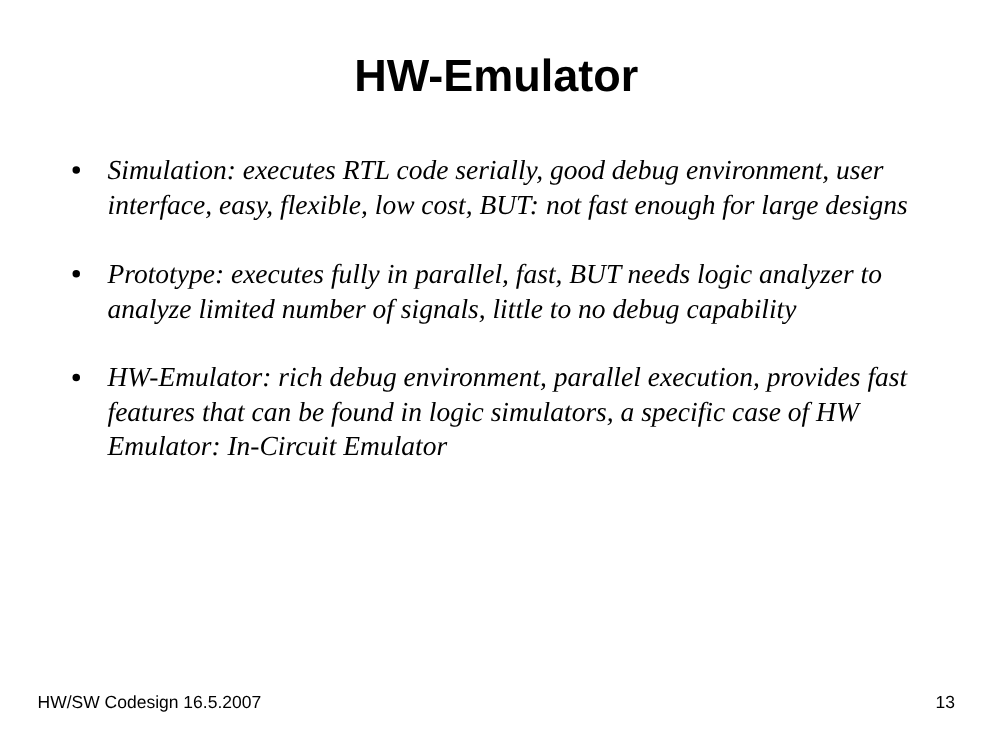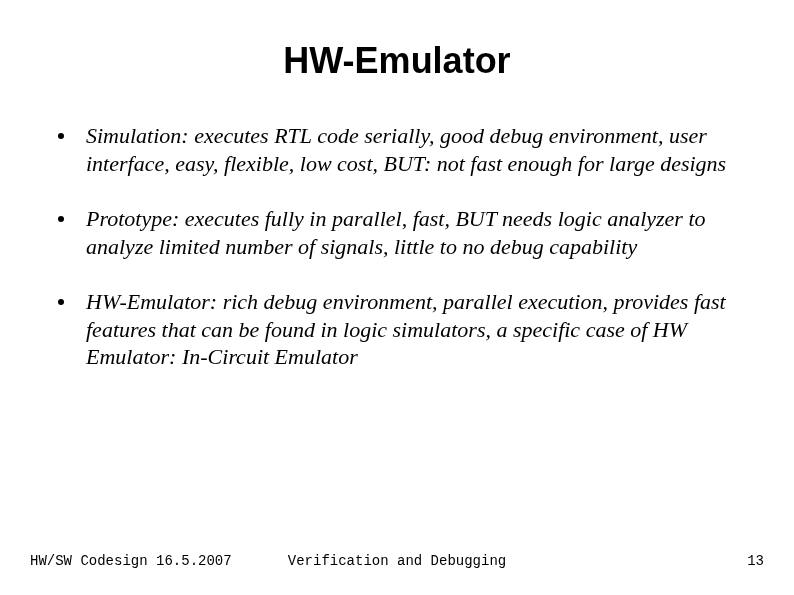--- a/index.html
+++ b/index.html
@@ -48,21 +48,21 @@
   }
   .footer {
     position: absolute;
     bottom: 26px;
     left: 30px;
     right: 30px;
     display: flex;
     justify-content: space-between;
     align-items: center;
     font-size: 14px;
-    font-family: Liberation Mono, monospace;
+    font-family: Liberation Sans, sans-serif;
   }
   .footer-left {
     text-align: left;
   }
   .footer-center {
     position: absolute;
     left: 50%;
     transform: translateX(-50%);
     text-align: center;
   }
@@ -85,15 +85,14 @@
     <div class="bullet-text">Prototype: executes fully in parallel, fast, BUT needs logic analyzer to analyze limited number of signals, little to no debug capability</div>
   </div>
   <div class="bullet-item">
     <div class="bullet"></div>
     <div class="bullet-text">HW-Emulator: rich debug environment, parallel execution, provides fast features that can be found in logic simulators, a specific case of HW Emulator: In-Circuit Emulator</div>
   </div>
 </div>
 
 <div class="footer">
   <span class="footer-left">HW/SW Codesign 16.5.2007</span>
-  <span class="footer-center">Verification and Debugging</span>
   <span class="footer-right">13</span>
 </div>
 
 </body></html>

